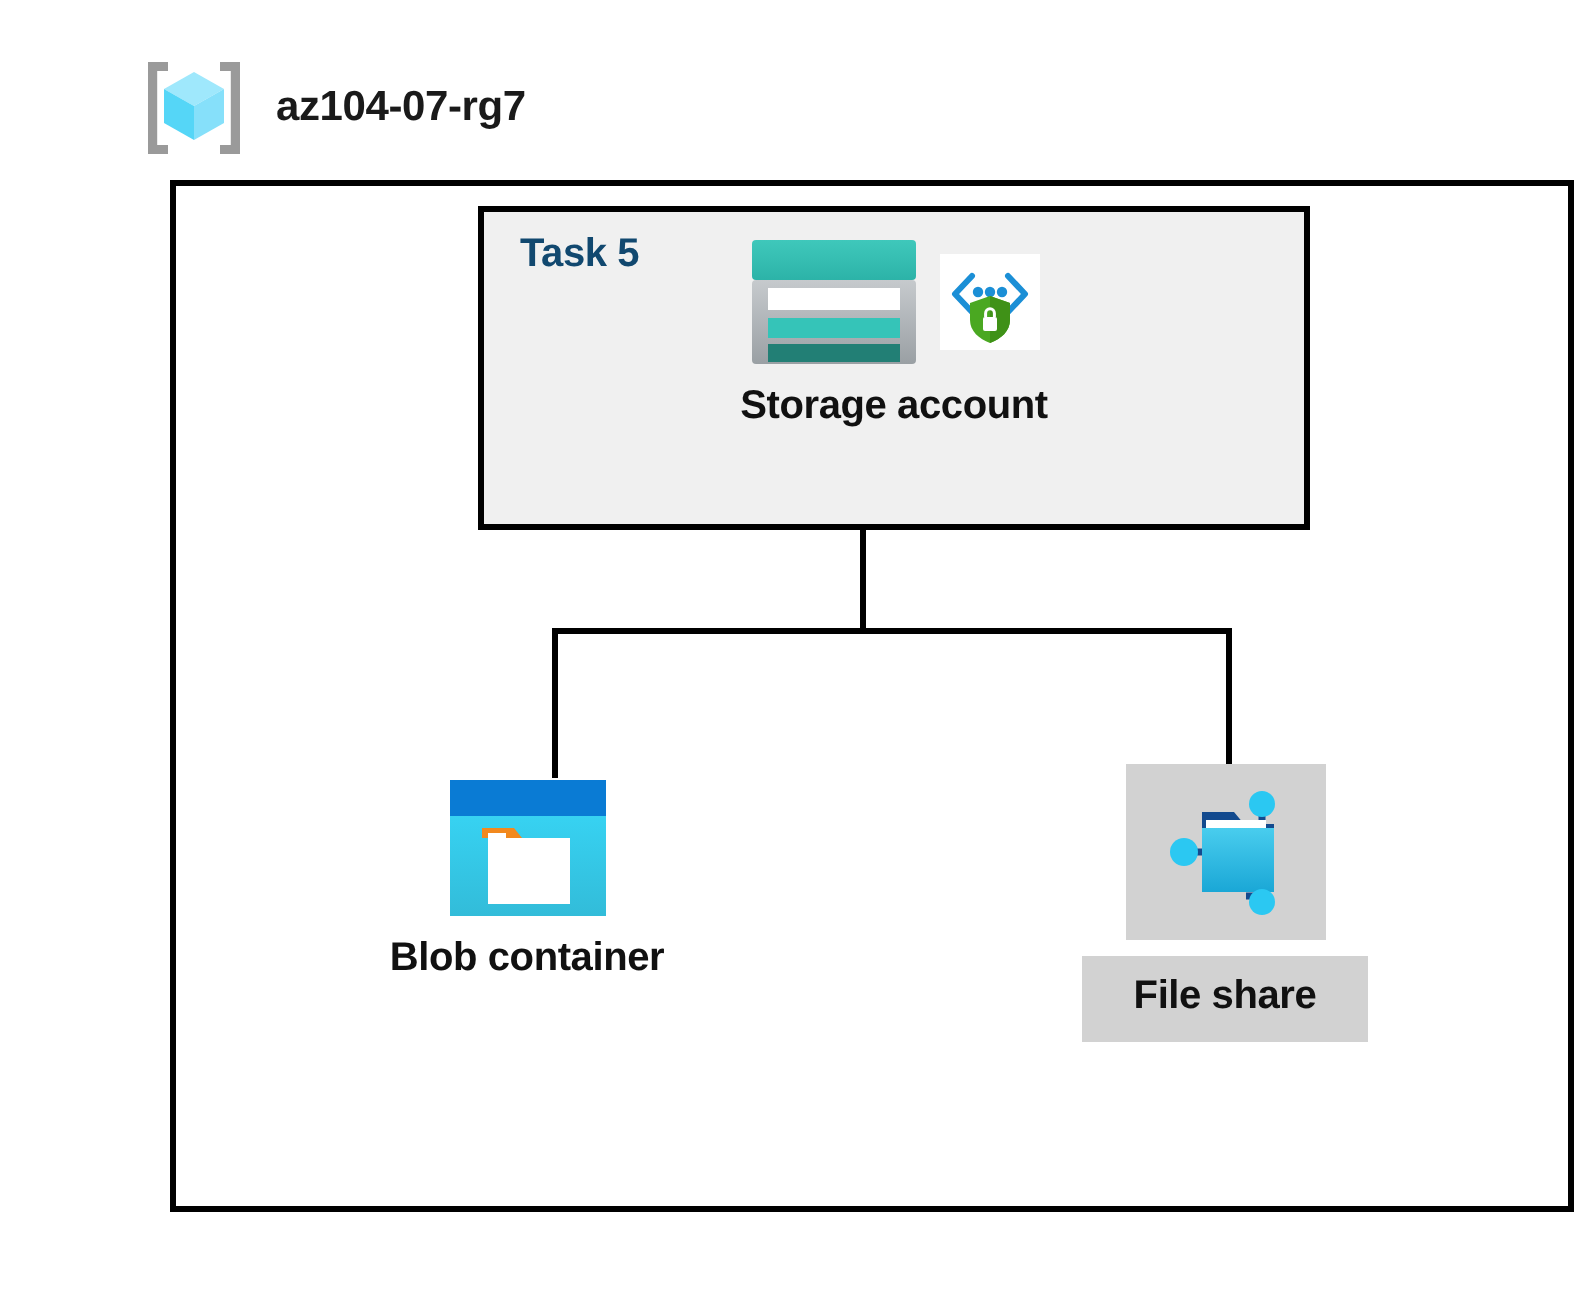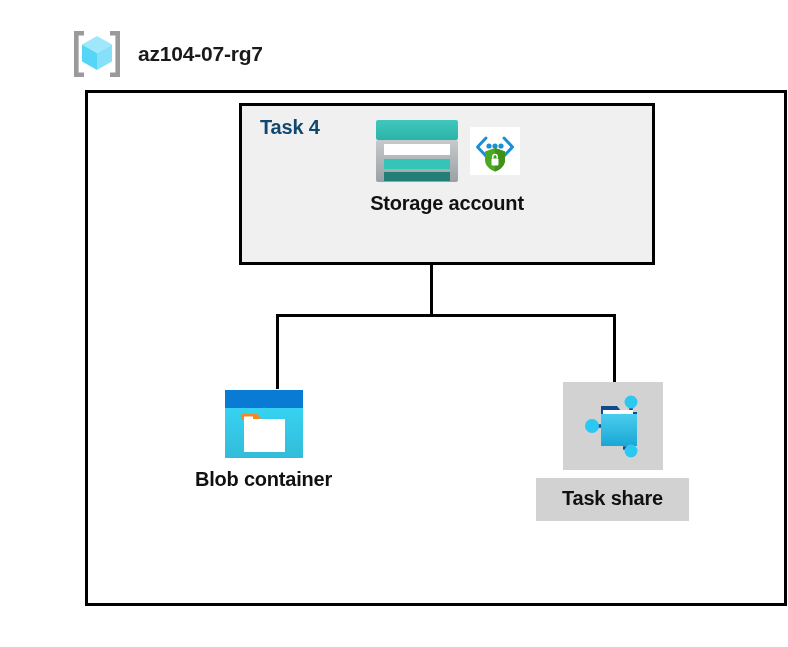--- a/index.html
+++ b/index.html
@@ -177,21 +177,21 @@
   </div>
 
   <div class="outer-box"></div>
 
   <div class="conn" id="conn-trunk"></div>
   <div class="conn" id="conn-bus"></div>
   <div class="conn" id="conn-left"></div>
   <div class="conn" id="conn-right"></div>
 
   <div class="task-box" id="task1-box">
-    <span class="task-label">Task 4</span>
+    <span class="task-label">Task 5</span>
   </div>
 
   <div class="node" id="storage-node">
     <div class="icon-row">
       <span>
         <svg class="svg-icon" width="86" height="66" viewBox="0 0 86 66" xmlns="http://www.w3.org/2000/svg">
           <defs>
             <linearGradient id="stgBody" x1="0" y1="0" x2="0" y2="1">
               <stop offset="0%" stop-color="#c6cacd"></stop>
               <stop offset="100%" stop-color="#9aa0a4"></stop>
@@ -280,16 +280,16 @@
 
             <path d="M28 26 H64 V58 H28 Z" fill="url(#fsBody)"></path>
 
             <circle cx="19" cy="38" r="7" fill="#2bc8f2"></circle>
             <circle cx="58" cy="14" r="6.5" fill="#2bc8f2"></circle>
             <circle cx="58" cy="63" r="6.5" fill="#2bc8f2"></circle>
           </svg>
         </span>
       </span>
     </div>
-    <span class="node-label highlighted">Task share</span>
+    <span class="node-label highlighted">File share</span>
   </div>
 
 </div>
 
 </body></html>

